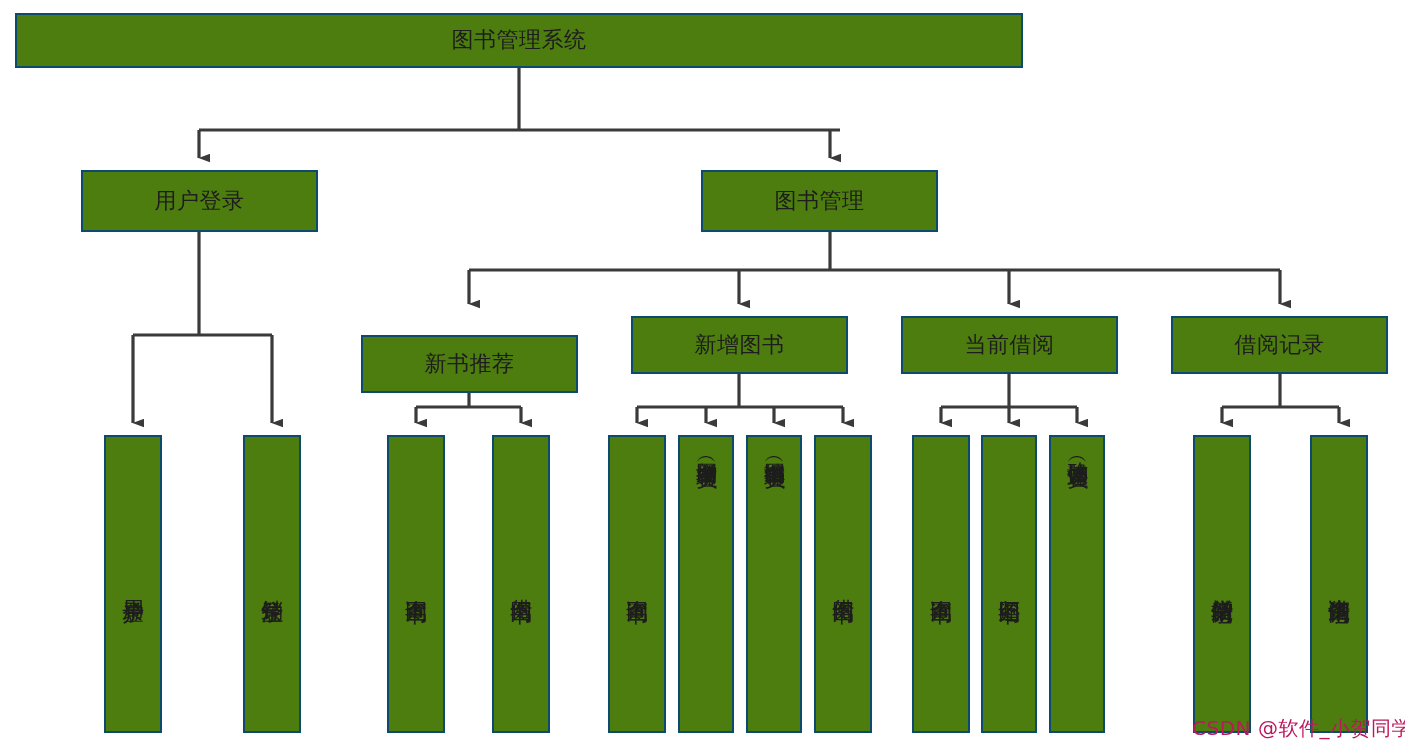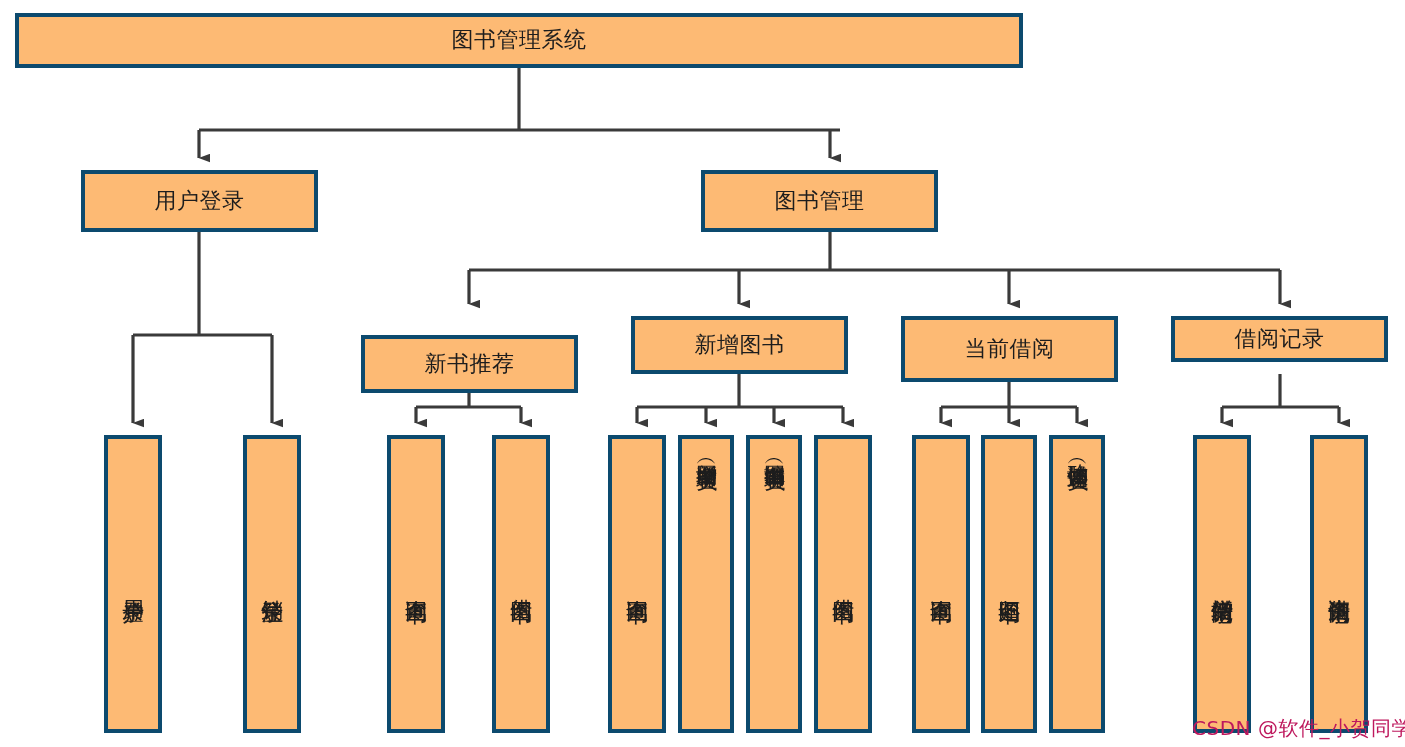--- a/index.html
+++ b/index.html
@@ -20,22 +20,22 @@
   #diagram-svg {
     position: absolute;
     left: 0;
     top: 0;
     width: 1405px;
     height: 747px;
   }
   .node {
     position: absolute;
     box-sizing: border-box;
-    border: 4px solid #0c4a6e;
-    background: #fdba74;
+    border: 2px solid #0c4a6e;
+    background: #4d7c0f;
     display: flex;
     align-items: center;
     justify-content: center;
     color: #1d1d1d;
   }
   .node-label {
     display: block;
     text-align: center;
     line-height: 1.22;
     letter-spacing: 0.5px;
@@ -143,25 +143,25 @@
   </div>
 
   <div class="node horizontal" style="left:361px; top:316px; width:217px; height:58px;margin-top:19px;">
     <span class="node-label">新书推荐</span>
   </div>
 
   <div class="node horizontal" style="left:631px; top:316px; width:217px; height:58px;">
     <span class="node-label">新增图书</span>
   </div>
 
-  <div class="node horizontal" style="left:901px; top:316px; width:217px; height:66px;">
+  <div class="node horizontal" style="left:901px; top:316px; width:217px; height:58px;">
     <span class="node-label">当前借阅</span>
   </div>
 
-  <div class="node horizontal" style="left:1171px; top:316px; width:217px; height:46px;">
+  <div class="node horizontal" style="left:1171px; top:316px; width:217px; height:58px;">
     <span class="node-label">借阅记录</span>
   </div>
 
   <div class="node vertical centered" style="left:104px; top:435px; width:58px; height:298px;">
     <span class="node-label">用户登录</span>
   </div>
 
   <div class="node vertical centered" style="left:243px; top:435px; width:58px; height:298px;">
     <span class="node-label">注销登录</span>
   </div>

